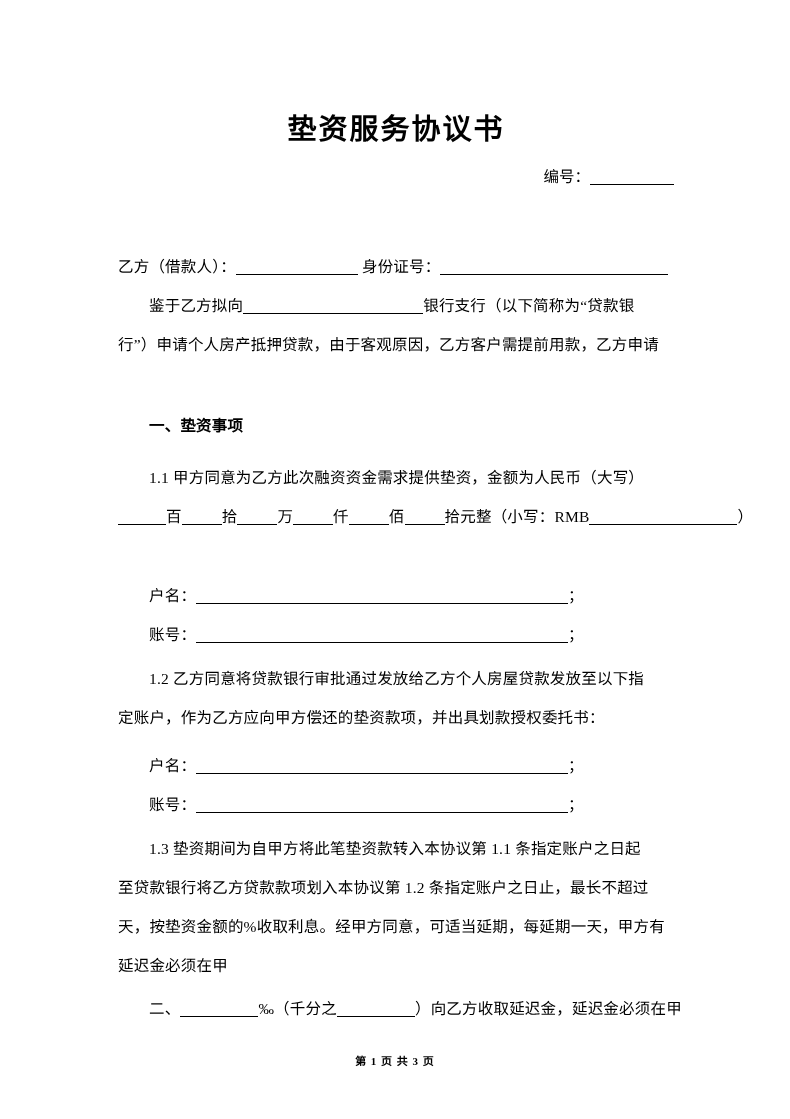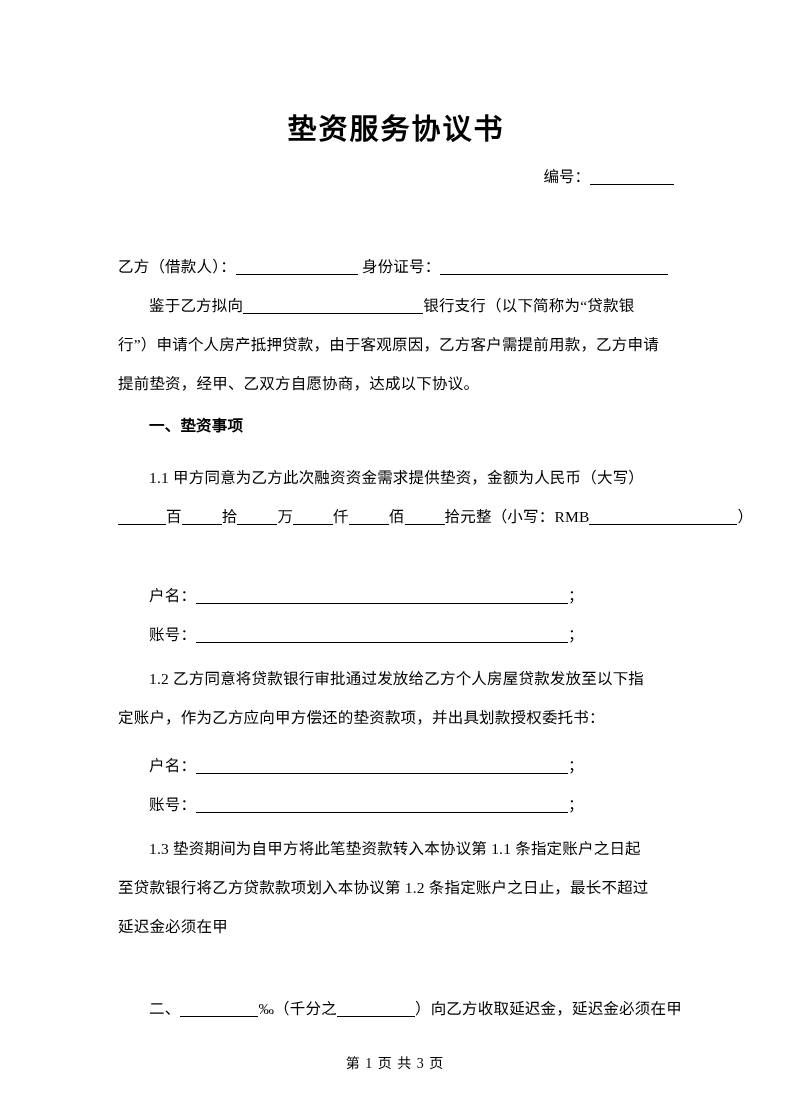--- a/index.html
+++ b/index.html
@@ -86,22 +86,22 @@
   }
   .u-seg-first { width: 48px; }
 
   
   .footer {
     position: absolute;
     left: 0;
     top: 1036px;
     width: 790px;
     text-align: center;
-    font-size: 14px;
-    font-weight: 400;
+    font-size: 11px;
+    font-weight: 700;
     letter-spacing: 1px;
   }
   .indent-acct { padding-left: 31px; }
 </style>
 </head>
 <body>
 
 <div class="page">
 
   <h1 class="doc-title">垫资服务协议书</h1>
@@ -115,21 +115,20 @@
     <div class="line">
       <span>乙方（借款人）：</span><span class="fill fill-yifang"></span>&nbsp;<span>身份证号：</span><span class="fill fill-idcard"></span>
     </div>
   </div>
 
   <div class="blk" style="top:270px;">
     <div class="line">
       <span style="display:inline-block;width:31px;"></span><span>鉴于乙方拟向</span><span class="fill fill-bank"></span><span>银行支行（以下简称为“贷款银</span>
     </div>
     <div class="line">行”）申请个人房产抵押贷款，由于客观原因，乙方客户需提前用款，乙方申请</div>
-    <div class="line">提前垫资，经甲、乙双方自愿协商，达成以下协议。</div>
   </div>
 
   <div class="blk" style="top:390px;">
     <div class="line bold">
       <span style="display:inline-block;width:31px;"></span><span>一、垫资事项</span>
     </div>
   </div>
 
   <div class="blk" style="top:442px;">
     <div class="line">
@@ -163,20 +162,21 @@
     <div class="line indent-acct">
       <span>账号：</span><span class="fill fill-acct"></span><span>；</span>
     </div>
   </div>
 
   <div class="blk" style="top:813px;">
     <div class="line">
       <span style="display:inline-block;width:31px;"></span><span>1.3 垫资期间为自甲方将此笔垫资款转入本协议第 1.1 条指定账户之日起</span>
     </div>
     <div class="line">至贷款银行将乙方贷款款项划入本协议第 1.2 条指定账户之日止，最长不超过</div>
+    <div class="line">天，按垫资金额的%收取利息。经甲方同意，可适当延期，每延期一天，甲方有</div>
     <div class="line">延迟金必须在甲</div>
   </div>
 
   <div class="blk" style="top:973px;">
     <div class="line">
       <span style="display:inline-block;width:31px;"></span><span>二、</span><span class="fill fill-permille"></span><span>‰</span><span>（千分之</span><span class="fill fill-qianfen"></span><span>）</span><span>向乙方收取延迟金，延迟金必须在甲</span>
     </div>
   </div>
 
   <div class="footer">第 1 页  共 3 页</div>

